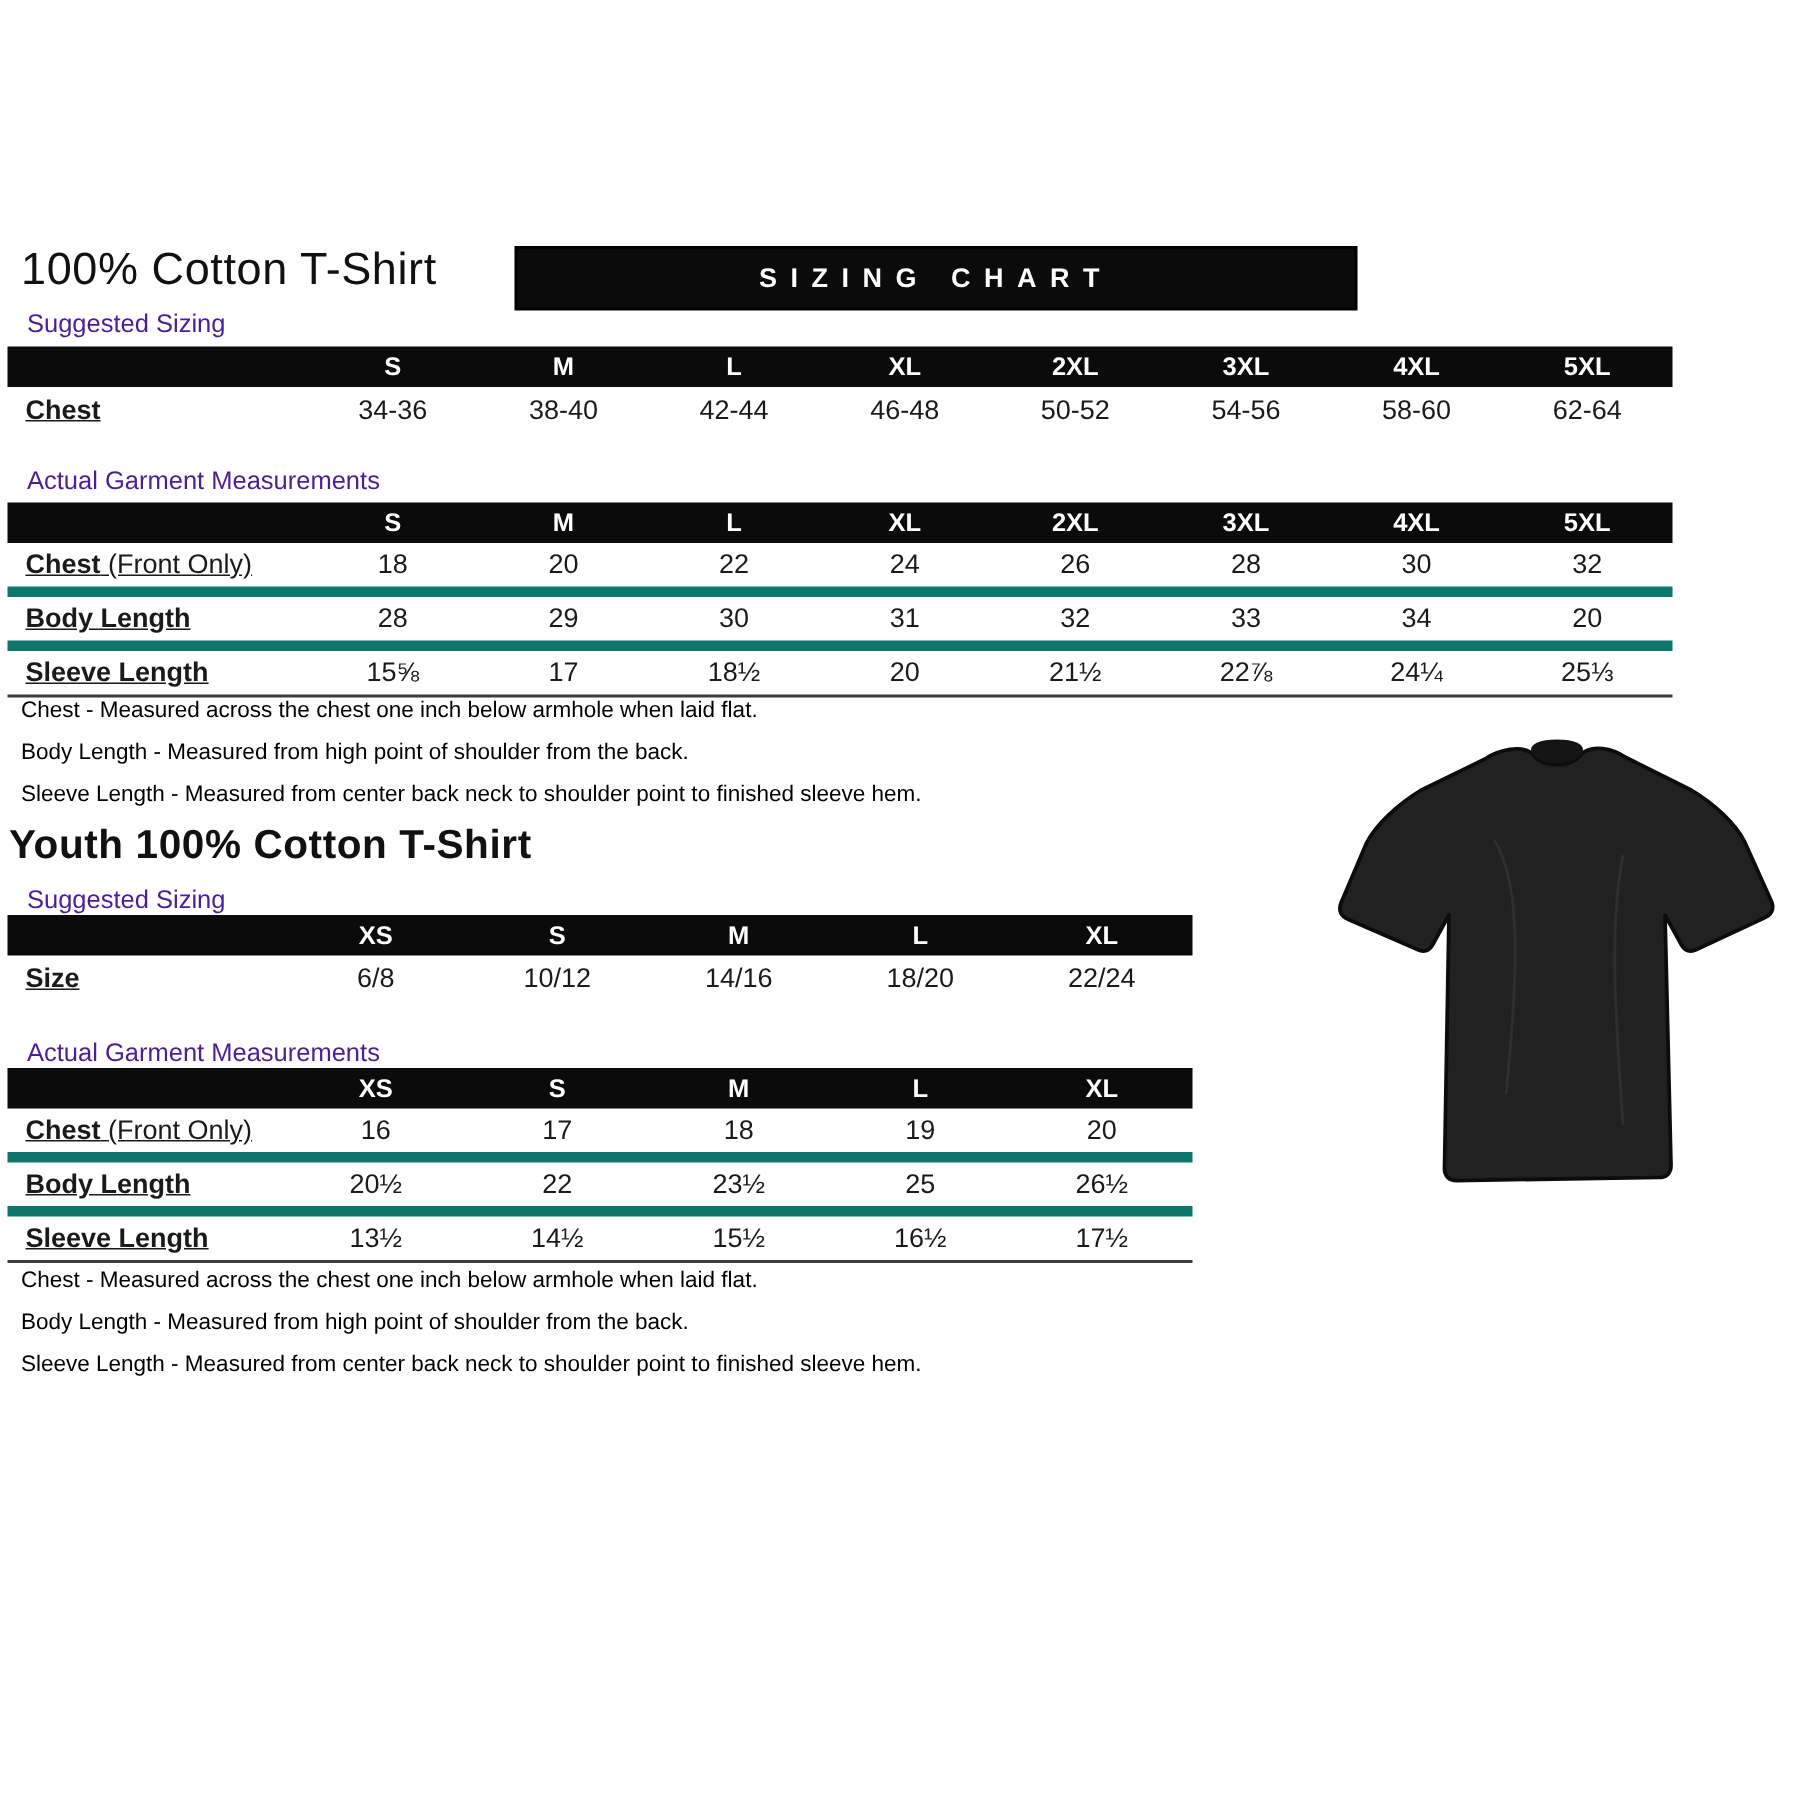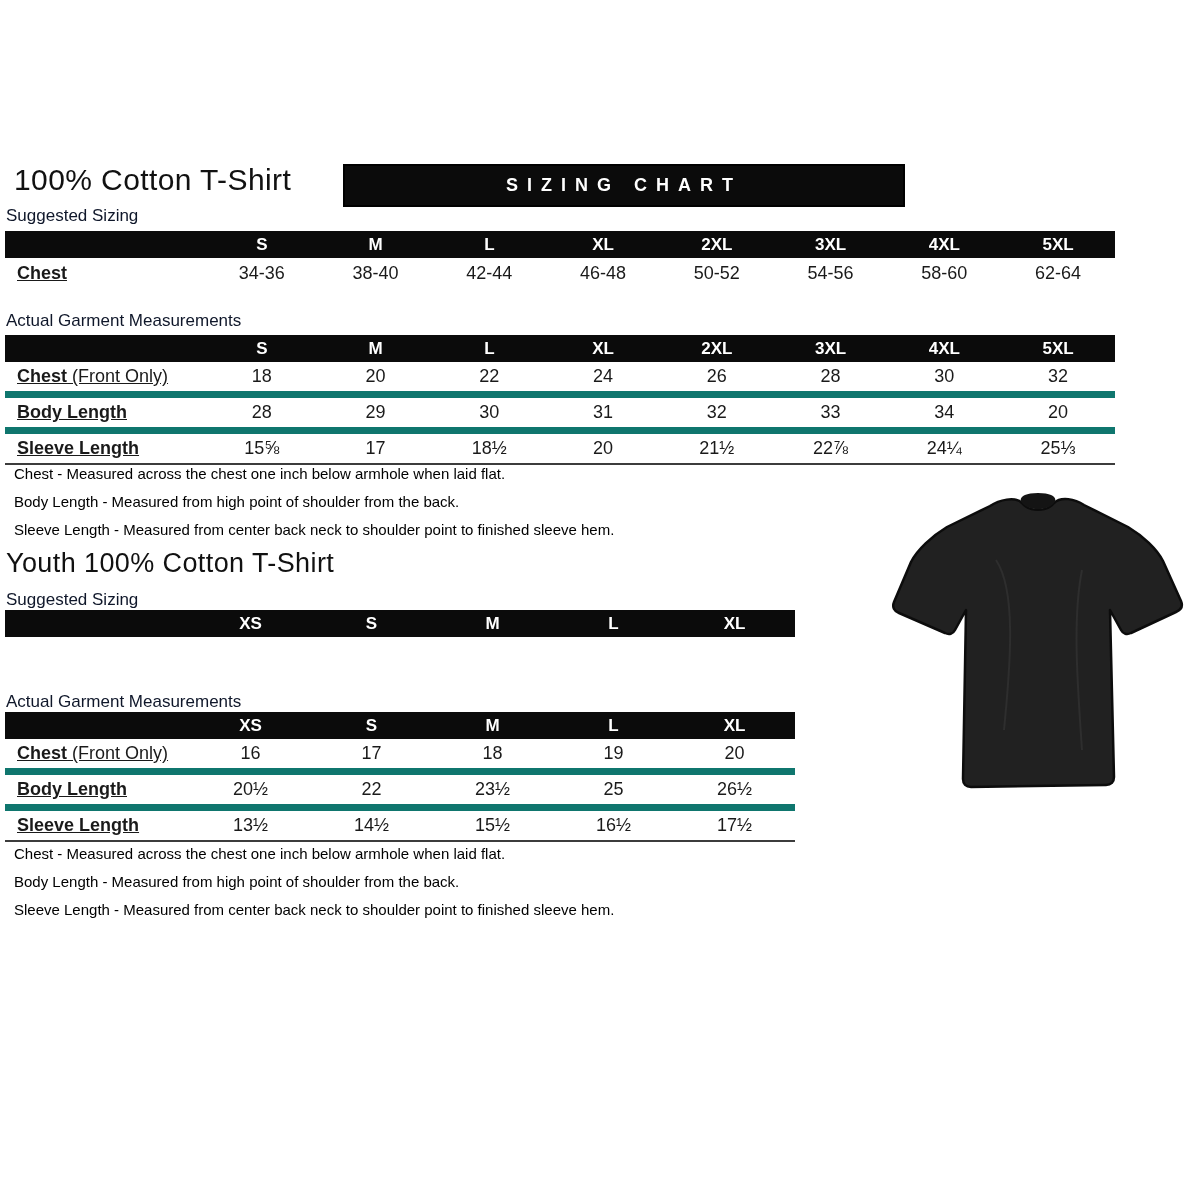--- a/index.html
+++ b/index.html
@@ -1,27 +1,27 @@
 <!DOCTYPE html>
 <html><head>
 <meta charset="utf-8">
 <style>
   html,body{margin:0;padding:0;background:#ffffff;}
   .page{
     position:relative;width:1200px;height:1200px;background:#ffffff;overflow:hidden;
     font-family:"Liberation Sans","DejaVu Sans",sans-serif;color:#1a1a1a;
   }
   .title{position:absolute;font-size:30px;font-weight:normal;letter-spacing:.4px;color:#111;white-space:nowrap;}
-  .title.bold{font-weight:normal;font-size:27px;}
+  .title.bold{font-weight:bold;font-size:27px;}
   .banner{
     position:absolute;left:345px;top:166px;width:558px;height:39px;background:#0b0b0b;
     color:#ffffff;display:flex;align-items:center;justify-content:center;
     font-weight:bold;font-size:18px;letter-spacing:9px;box-shadow:0 0 0 2px #000;
   }
-  .sec-label{position:absolute;font-size:17px;color:#0f172a;white-space:nowrap;}
+  .sec-label{position:absolute;font-size:17px;color:#4c1d95;white-space:nowrap;margin-left:12px;}
   .sz-table{position:absolute;}
   .t-row{display:grid;align-items:center;}
   .t-head{background:#0b0b0b;color:#ffffff;height:27px;font-weight:bold;font-size:17px;}
   .t-cell{text-align:center;font-size:18px;white-space:nowrap;overflow:visible;}
   .t-head .t-cell{font-size:17px;}
   .t-body-row{height:31px;}
   .bordered .t-body-row{height:29px;}
   .bordered .t-body-row + .t-body-row{border-top:7px solid #0f766e;}
   .bordered .t-body-row:last-child{border-bottom:2px solid #3c3c3c;}
   .t-label{text-align:left;padding-left:12px;font-weight:bold;font-size:18px;text-decoration:underline;}
@@ -119,20 +119,28 @@
 
   <div class="sec-label" style="left:6px;top:590px;">Suggested Sizing</div>
   <div class="sz-table" style="left:5px;top:610px;width:790px;">
       <div class="t-row t-head" style="grid-template-columns: 185px repeat(5, 1fr);">
         <div class="t-cell"></div>
         <div class="t-cell">XS</div>
         <div class="t-cell">S</div>
         <div class="t-cell">M</div>
         <div class="t-cell">L</div>
         <div class="t-cell">XL</div>
+      </div>
+      <div class="t-row t-body-row" style="grid-template-columns: 185px repeat(5, 1fr);">
+        <div class="t-cell t-label"><span>Size</span></div>
+        <div class="t-cell">6/8</div>
+        <div class="t-cell">10/12</div>
+        <div class="t-cell">14/16</div>
+        <div class="t-cell">18/20</div>
+        <div class="t-cell">22/24</div>
       </div>
     </div>
 
   <div class="sec-label" style="left:6px;top:692px;">Actual Garment Measurements</div>
   <div class="sz-table bordered" style="left:5px;top:712px;width:790px;">
       <div class="t-row t-head" style="grid-template-columns: 185px repeat(5, 1fr);">
         <div class="t-cell"></div>
         <div class="t-cell">XS</div>
         <div class="t-cell">S</div>
         <div class="t-cell">M</div>

